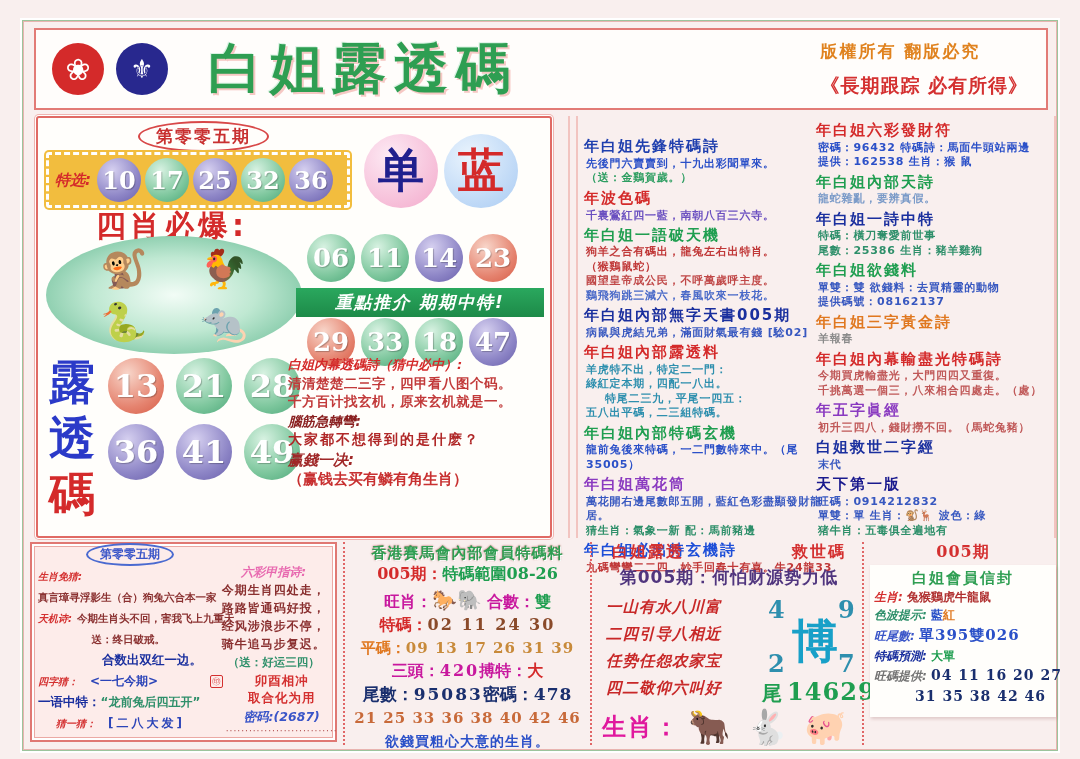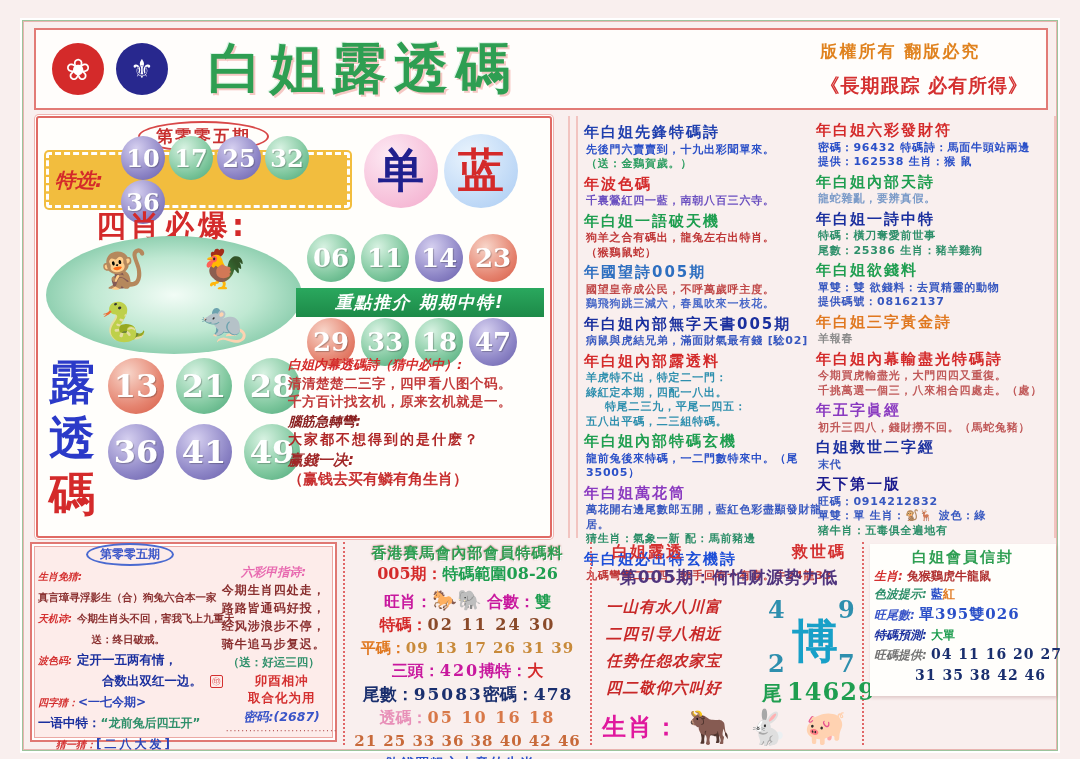--- a/index.html
+++ b/index.html
@@ -19,21 +19,21 @@
   .slogan{color:#d43030;font-size:19px;font-weight:bold;letter-spacing:1px;margin-top:10px;text-align:right;}
 
   
   .main{position:absolute;top:116px;left:32px;right:30px;height:422px;}
   .vline{position:absolute;top:0;bottom:0;width:0;border-left:2px solid #f2c4c0;}
 
   
   .left-card{position:absolute;left:4px;top:0;width:512px;height:418px;background:#fffefb;border:2px solid #e06a64;box-shadow:0 0 0 1px #fff,0 0 0 2px #f0b4b0;border-radius:3px;}
   .issue-oval{position:absolute;top:3px;left:100px;border:2px solid #d84848;border-radius:50%;padding:2px 16px;color:#c83030;font-weight:bold;font-size:17px;font-family:"DejaVu Serif",serif;letter-spacing:2px;}
   .stamp{position:absolute;top:34px;left:8px;width:304px;height:56px;background:#f2bd3e;border:3px dashed #fff;box-shadow:0 0 0 2px #f2bd3e;border-radius:3px;display:flex;align-items:center;padding-left:6px;box-sizing:border-box;}
-  .texuan-label{color:#d42a2a;font-weight:bold;font-style:italic;font-size:20px;white-space:nowrap;margin-right:16px;}
+  .texuan-label{color:#d42a2a;font-weight:bold;font-style:italic;font-size:15px;white-space:nowrap;margin-right:4px;}
   .ball{display:inline-flex;align-items:center;justify-content:center;border-radius:50%;color:#fff;font-weight:bold;font-family:"DejaVu Serif",serif;margin:0 2px;text-shadow:1px 1px 1px rgba(0,0,0,.25);}
   .ball.purple{background:radial-gradient(circle at 35% 28%,#d6d0f0,#8d85c6 62%,#675da9);}
   .ball.green{background:radial-gradient(circle at 35% 28%,#d8f2e2,#7cc69c 62%,#4aa678);}
   .ball.red{background:radial-gradient(circle at 35% 28%,#f8d6ca,#e5836f 62%,#d65a44);}
   .b42 .ball{width:44px;height:44px;font-size:24px;}
   .b46 .ball{width:48px;height:48px;font-size:26px;margin:0 3px;}
   .b52 .ball{width:56px;height:56px;font-size:32px;margin:0 6px;}
   .dan-circle,.lan-circle{position:absolute;top:16px;width:74px;height:74px;border-radius:50%;display:flex;align-items:center;justify-content:center;font-size:46px;font-weight:bold;font-family:"DejaVu Serif",serif;}
   .dan-circle{left:326px;background:radial-gradient(circle at 35% 30%,#fdeaf4,#f3a9cb);color:#20208e;}
   .lan-circle{left:406px;background:radial-gradient(circle at 35% 30%,#eaf4fd,#a9cbf3);color:#d42a2a;}
@@ -51,36 +51,36 @@
   .row4{position:absolute;top:306px;left:64px;white-space:nowrap;}
   .poem-block{position:absolute;top:238px;left:250px;width:258px;}
   .poem-title{color:#d42a2a;font-weight:bold;font-style:italic;font-size:13px;}
   .poem-line{color:#c23a3a;font-size:13.5px;font-weight:bold;letter-spacing:.5px;line-height:1.35;}
   .riddle-title{color:#8a2020;font-weight:bold;font-style:italic;font-size:13.5px;margin-top:3px;}
   .riddle-text{color:#b02828;font-size:14px;font-weight:bold;letter-spacing:2px;}
   .win-label{color:#a02828;font-weight:bold;font-style:italic;font-size:15px;margin-top:2px;}
   .win-text{color:#c83030;font-size:15px;font-weight:bold;}
 
   
-  .mid-col{position:absolute;left:552px;top:4px;width:256px;}
+  .mid-col{position:absolute;left:552px;top:18px;width:256px;}
   .right-col{position:absolute;left:784px;top:2px;width:238px;}
   .sec-title{font-size:15px;font-weight:bold;letter-spacing:2px;margin-top:3px;line-height:1.3;}
   .sec-line{font-size:11px;font-weight:bold;letter-spacing:.8px;line-height:1.32;margin-left:2px;}
 
   
   .bottom{position:absolute;top:542px;left:30px;right:24px;height:205px;}
   .bl-panel{position:absolute;left:0;top:0;width:307px;height:200px;background:#fdecea;border:2px solid #e07873;box-shadow:inset 0 0 0 2px #fff,inset 0 0 0 3px #eba9a4;padding:4px 6px;box-sizing:border-box;}
   .bl-issue{position:absolute;top:-1px;left:54px;border:2px solid #4a6ad0;border-radius:50%;padding:1px 12px;color:#3a55c8;font-weight:bold;font-size:12px;font-family:"DejaVu Serif",serif;background:#fdecea;}
   .bl-cols{display:flex;margin-top:16px;}
   .bl-left{width:62%;}
   .bl-right{width:38%;text-align:center;}
   .bl-row{line-height:1.25;margin:1px 0;white-space:nowrap;}
   .lab-red{color:#d43030;font-weight:bold;font-style:italic;font-size:10px;}
   .val-maroon{color:#8a3030;font-size:10.5px;font-weight:bold;}
-  .val-blue{color:#2b44b8;font-size:12px;font-weight:bold;}
+  .val-blue{color:#2b44b8;font-size:12px;font-weight:bold;margin-left:12px;}
   .val-teal{color:#2e8f6a;font-size:12px;font-weight:bold;}
   .lab-navy{color:#1a2f9e;font-weight:bold;font-size:12.5px;}
   .liucai{color:#e86ab0;font-weight:bold;font-style:italic;font-size:12px;}
   .bl-poem div{color:#8a3030;font-size:12px;font-weight:bold;line-height:1.5;letter-spacing:1px;}
   .bl-gift{color:#2e8f6a;font-size:11.5px;font-weight:bold;margin-top:2px;}
   .note-wrap{display:flex;align-items:flex-start;justify-content:center;margin-top:3px;}
   .seal{color:#d43030;border:1.5px solid #d43030;font-size:9px;padding:1px;line-height:1;border-radius:2px;margin-right:3px;margin-top:2px;}
   .note-lines div.red-note{color:#d43030;font-weight:bold;font-size:12.5px;letter-spacing:1px;}
   .pw{color:#3a55c8;font-weight:bold;font-style:italic;font-size:12.5px;margin-top:2px;}
   .dots{color:#b05050;font-size:9px;letter-spacing:1px;overflow:hidden;white-space:nowrap;}
@@ -168,25 +168,24 @@
         <div class="win-label">赢錢一决:</div>
         <div class="win-text">（赢钱去买有鳞有角生肖）</div>
       </div>
     </div>
 
     <div class="mid-col">
         <div class="sec-title" style="color: rgb(31, 63, 174);">年白姐先鋒特碼詩</div>
         <div class="sec-line" style="color: rgb(43, 80, 200);">先後門六賣賣到，十九出彩聞單來。</div>
         <div class="sec-line" style="color: rgb(46, 158, 98);">（送：金鷄賀歲。）</div>
         <div class="sec-title" style="color: rgb(212, 42, 42);">年波色碼</div>
-        <div class="sec-line" style="color: rgb(106, 79, 192);">千裏鶯紅四一藍，南朝八百三六寺。</div>
+        <div class="sec-line" style="color: rgb(106, 79, 192); font-family: Liberation Serif, serif;">千裏鶯紅四一藍，南朝八百三六寺。</div>
         <div class="sec-title" style="color: rgb(31, 158, 80);">年白姐一語破天機</div>
         <div class="sec-line" style="color: rgb(192, 56, 56);">狗羊之合有碼出，龍兔左右出特肖。</div>
         <div class="sec-line" style="color: rgb(192, 56, 56);">（猴鷄鼠蛇）</div>
-        <div class="sec-title" style="color: rgb(46, 111, 192);">年國望詩005期</div>
         <div class="sec-line" style="color: rgb(192, 72, 72);">國望皇帝成公民，不呼萬歲呼主度。</div>
         <div class="sec-line" style="color: rgb(72, 104, 200);">鷄飛狗跳三減六，春風吹來一枝花。</div>
         <div class="sec-title" style="color: rgb(26, 47, 158);">年白姐內部無字天書005期</div>
         <div class="sec-line" style="color: rgb(56, 88, 192);">病鼠與虎結兄弟，滿面財氣最有錢 [騐02]</div>
         <div class="sec-title" style="color: rgb(212, 42, 42);">年白姐內部露透料</div>
         <div class="sec-line" style="color: rgb(46, 143, 174);">羊虎特不出，特定二一門：</div>
         <div class="sec-line" style="color: rgb(46, 143, 174);">綠紅定本期，四配一八出。</div>
         <div class="sec-line" style="color: rgb(46, 143, 174); margin-left: 21px;">特尾二三九，平尾一四五：</div>
         <div class="sec-line" style="color: rgb(46, 143, 174);">五八出平碼，二三組特碼。</div>
         <div class="sec-title" style="color: rgb(31, 158, 80);">年白姐內部特碼玄機</div>
@@ -228,21 +227,20 @@
   <div class="bottom">
 
     <div class="bl-panel">
       <div class="bl-issue">第零零五期</div>
       <div class="bl-cols">
         <div class="bl-left">
           <div class="bl-row"><span class="lab-red">生肖免猜:</span></div>
           <div class="bl-row"><span class="val-maroon">真言璋寻浮影生（合）狗兔六合本一家</span></div>
           <div class="bl-row"><span class="lab-red">天机诗:</span> <span class="val-maroon">今期生肖头不回，害我飞上九重天。</span></div>
           <div class="bl-row" style="text-align:center"><span class="val-maroon">送：终日破戒。</span></div>
-          <div class="bl-row"><span class="lab-red">波色码:</span> <span class="lab-navy">定开一五两有情，</span></div>
           <div class="bl-row" style="padding-left:64px"><span class="lab-navy">合数出双红一边。</span></div>
           <div class="bl-row"><span class="lab-red">四字猜：</span><span class="val-blue">&lt;一七今期&gt;</span></div>
           <div class="bl-row"><span class="lab-navy">一语中特：</span><span class="val-teal">“龙前兔后四五开”</span></div>
           <div class="bl-row" style="padding-left:18px"><span class="lab-red">猜一猜：</span><span class="val-blue" style="letter-spacing:3px">[二八大发]</span></div>
           <div class="bl-row"> </div>
 
         </div>
         <div class="bl-right">
           <div class="liucai">六彩甲指诗:</div>
           <div class="bl-poem">
@@ -267,21 +265,20 @@
     </div>
 
     <div class="mk-panel">
       <div class="mk-title">香港賽馬會內部會員特碼料</div>
       <div class="mk-row"><b style="color:#d42a2a;font-size:16px">005期：</b><b style="color:#1f9e50;font-size:16px">特碼範圍08-26</b></div>
       <div class="mk-row"><b style="color:#c8189e;font-size:16px">旺肖：</b><span style="font-size:20px"><span>🐎</span><span>🐘</span></span> <b style="color:#c8189e;font-size:16px">合數：</b><b style="color:#1f9e50;font-size:16px">雙</b></div>
       <div class="mk-row"><b style="color:#d42a2a;font-size:16px">特碼：</b><b style="color:#8a4a2a;font-size:16px;letter-spacing:2px">02 11 24 30</b></div>
       <div class="mk-row"><b style="color:#e07820;font-size:15px">平碼：</b><b style="color:#c88a3a;font-size:15px;letter-spacing:1px">09 13 17 26 31 39</b></div>
       <div class="mk-row"><b style="color:#c8189e;font-size:16px">三頭：</b><b style="color:#c8189e;font-size:16px;letter-spacing:2px">420</b><b style="color:#c8189e;font-size:16px">搏特：</b><b style="color:#d42a2a;font-size:16px">大</b></div>
       <div class="mk-row"><b style="color:#1a2f6e;font-size:17px">尾數：</b><b style="color:#1a2f6e;font-size:17px;letter-spacing:2px">95083</b><b style="color:#1a2f6e;font-size:17px">密碼：</b><b style="color:#1a2f6e;font-size:17px;letter-spacing:1px">478</b></div>
-      <div class="mk-row"><b style="color:#e890b8;font-size:16px">透碼：</b><b style="color:#d87848;font-size:16px;letter-spacing:2px">05 10 16 18</b></div>
       <div class="mk-row"><b style="color:#c86a3a;font-size:15px;letter-spacing:1px">21 25 33 36 38 40 42 46</b></div>
       <div class="mk-row"><b style="color:#2b50c8;font-size:14px;letter-spacing:1px">欲錢買粗心大意的生肖。</b></div>
     </div>
 
     <div class="rs-panel">
       <div class="rs-head">
         <span>白姐露透</span>
         <span>救世碼</span>
       </div>
       <div class="rs-headline">第005期：何怕财源势力低</div>
@@ -299,20 +296,21 @@
         <span class="rs-num" style="left:236px;top:56px">7</span>
         <span class="rs-tail"><span class="t1">尾</span> <span class="t2">14629</span></span>
       </div>
       <div class="rs-foot">
         <span class="rs-sx">生肖：</span>
         <span class="rs-animals"><span>🐂</span><span>🐇</span><span>🐖</span></span>
       </div>
     </div>
 
     <div class="env-panel">
+      <div class="env-issue">005期</div>
       <div class="env-card">
         <div class="env-title">白姐會員信封</div>
         <div class="env-row"><span style="color:#d43030;font-style:italic">生肖:</span> <span style="color:#b03030">兔猴鷄虎牛龍鼠</span></div>
         <div class="env-row"><span style="color:#2e8f6a;font-style:italic">色波提示:</span> <span style="color:#2b50c8">藍</span><span style="color:#e07820">紅</span></div>
         <div class="env-row"><span style="color:#3a55c8;font-style:italic">旺尾數:</span> <span class="env-num" style="font-size:15px;color:#2b50c8">單395雙026</span></div>
         <div class="env-row"><span style="color:#1a2f9e;font-style:italic">特碼預測:</span> <span style="color:#1f9e50">大單</span></div>
         <div class="env-row"><span style="color:#737373;font-style:italic">旺碼提供:</span> <span class="env-num">04 11 16 20 27</span></div>
         <div class="env-row" style="text-align:right;padding-right:6px"><span class="env-num">31 35 38 42 46</span></div>
       </div>
     </div>

